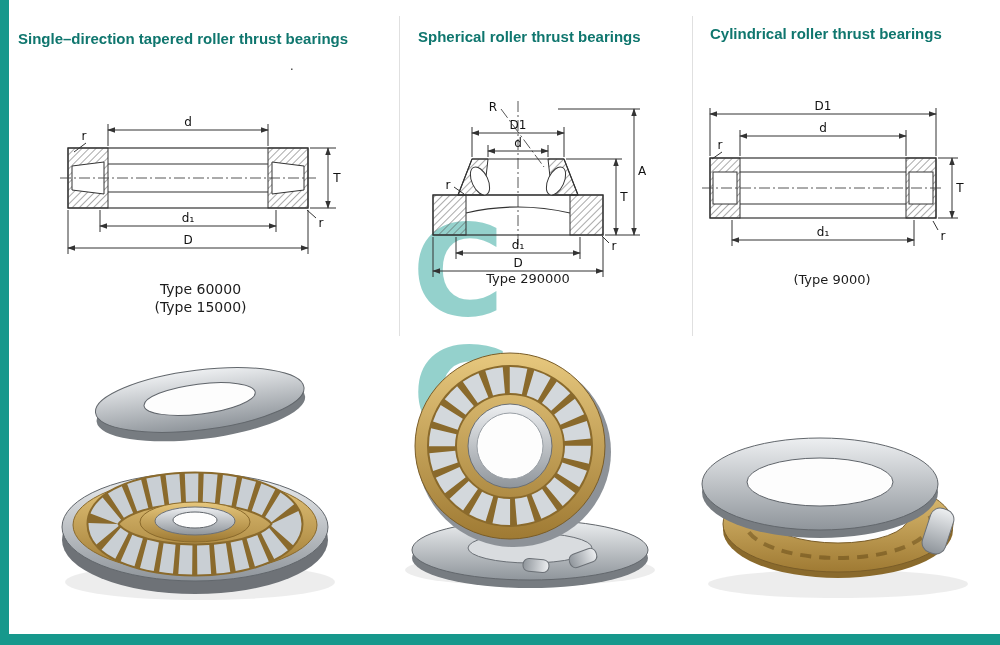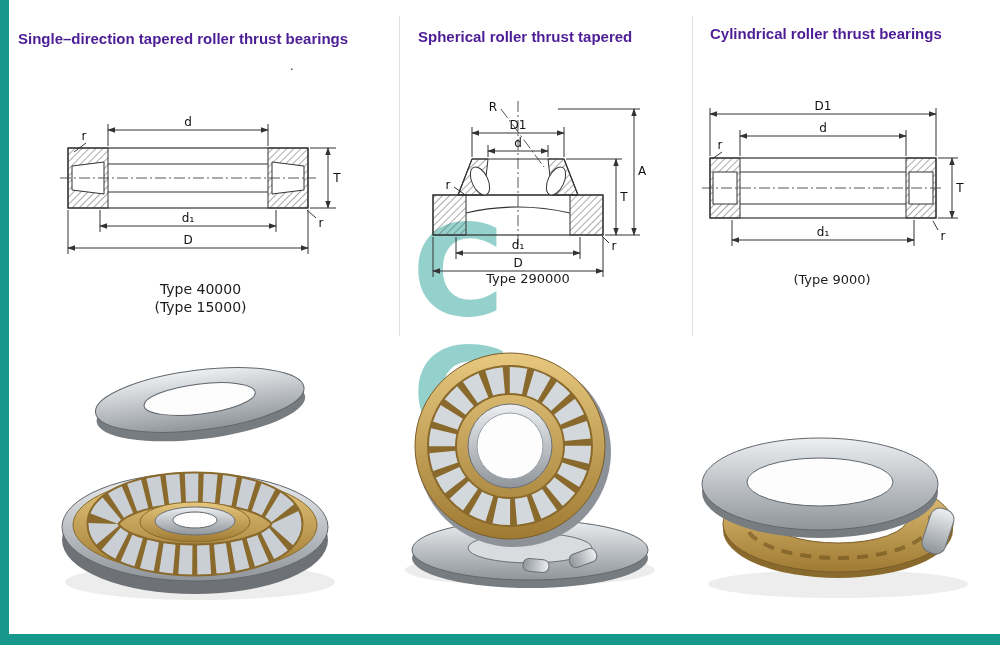--- a/index.html
+++ b/index.html
@@ -1,21 +1,21 @@
 <!DOCTYPE html>
 <html style="--accent: #16988C;"><head>
 <meta charset="utf-8">
 <style>
   *{margin:0;padding:0;box-sizing:border-box}
   html,body{width:1000px;height:645px;background:#fff;overflow:hidden;
     font-family:"Liberation Sans",sans-serif;position:relative}
   .accent-left{position:absolute;left:0;top:0;width:9px;height:645px;background:var(--accent,#16988C)}
   .accent-bottom{position:absolute;left:0;bottom:0;width:1000px;height:11px;background:var(--accent,#16988C)}
   .sep{position:absolute;top:16px;height:320px;width:1px;background:#e0e0e0}
-  .col-title{position:absolute;font-weight:bold;font-size:15px;color:#4c1d95;white-space:nowrap}
+  .col-title{position:absolute;font-weight:bold;font-size:15px;color:#0f766e;white-space:nowrap}
   .stray-dot{position:absolute;left:290px;top:58px;font-size:13px;color:#333}
   .caption{position:absolute;text-align:center;color:#1c1c1c;font-family:"DejaVu Sans",sans-serif}
   .caption.c1{left:58px;top:281px;width:285px;font-size:14px;line-height:1.25}
   .caption.c2{left:408px;top:271px;width:240px;font-size:13px;line-height:1.2}
   .caption.c3{left:698px;top:272px;width:268px;font-size:13px;line-height:1.25}
   svg.abs{position:absolute}
   svg text{font-family:"DejaVu Sans",sans-serif;fill:#111;font-size:12px;text-anchor:middle}
   .dim line{stroke:#333;stroke-width:1}
   .body-ln{stroke:#333;stroke-width:1.2;fill:none}
   .cl{stroke:#444;stroke-width:0.9;stroke-dasharray:11 3 2 3;fill:none}
@@ -45,21 +45,21 @@
       </linearGradient>
     </defs>
   </svg>
 
   <div class="accent-left"></div>
   <div class="accent-bottom"></div>
   <div class="sep" style="left:399px"></div>
   <div class="sep" style="left:692px"></div>
 
   <div class="col-title" style="left:18px;top:30px">Single–direction tapered roller thrust bearings</div>
-  <div class="col-title" style="left:418px;top:28px">Spherical roller thrust tapered</div>
+  <div class="col-title" style="left:418px;top:28px">Spherical roller thrust bearings</div>
   <div class="col-title" style="left:710px;top:25px">Cylindrical roller thrust bearings</div>
   <div class="stray-dot">.</div>
 
   <div class="watermark">CG</div>
 
   <svg class="abs" style="left:58px;top:108px" width="285" height="160" viewBox="0 0 285 160">
     <g>
       <rect class="body-ln" x="10" y="40" width="240" height="60"></rect>
       <rect x="10" y="40" width="40" height="60" fill="url(#hatch)" stroke="#333"></rect>
       <rect x="210" y="40" width="40" height="60" fill="url(#hatch)" stroke="#333"></rect>
@@ -88,21 +88,21 @@
     <g>
       <text x="130" y="18">d</text>
       <text x="26" y="32">r</text>
       <text x="279" y="74">T</text>
       <text x="130" y="114">d₁</text>
       <text x="130" y="136">D</text>
       <text x="263" y="119">r</text>
     </g>
   </svg>
   <div class="caption c1">
-    <div>Type 40000</div>
+    <div>Type 60000</div>
     <div>(Type 15000)</div>
   </div>
 
   <svg class="abs" style="left:408px;top:95px" width="240" height="190" viewBox="0 0 240 190">
     <line class="cl" x1="110" y1="6" x2="110" y2="150"></line>
     <line class="cl" x1="93" y1="14" x2="136" y2="72"></line>
     <g>
       <rect class="body-ln" x="25" y="100" width="170" height="40"></rect>
       <rect x="25" y="100" width="33" height="40" fill="url(#hatch)" stroke="#333"></rect>
       <rect x="162" y="100" width="33" height="40" fill="url(#hatch)" stroke="#333"></rect>

